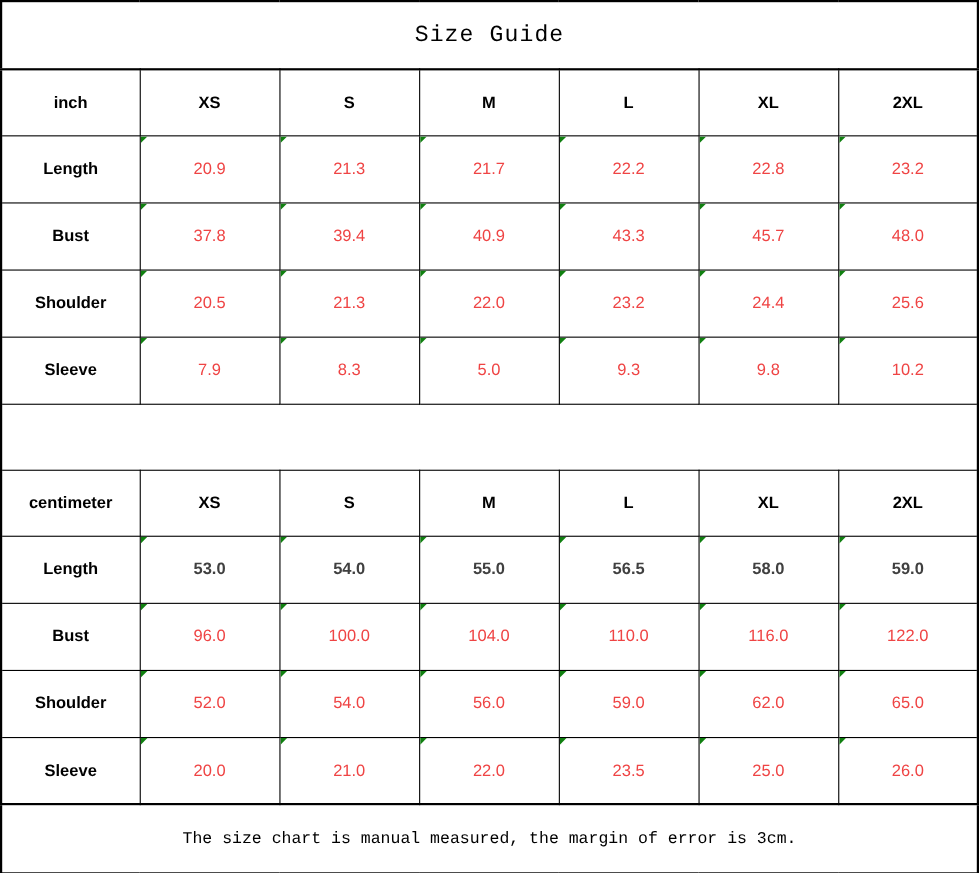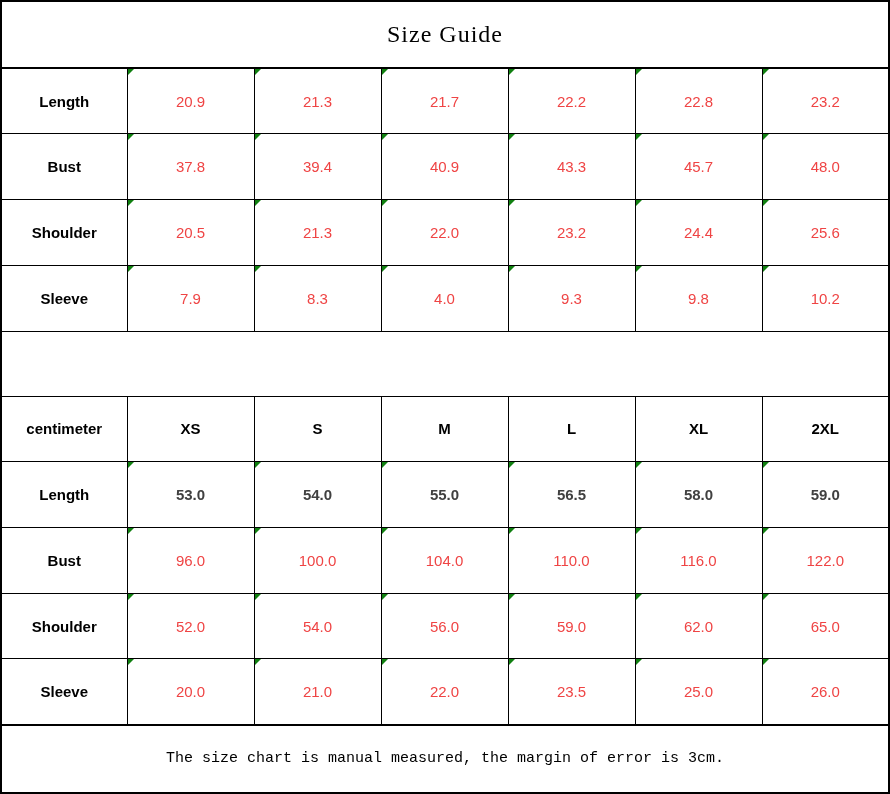--- a/index.html
+++ b/index.html
@@ -20,22 +20,22 @@
     font-size:15px;
     padding:0;
     overflow:hidden;
   }
   tr.r-title{height:62px;}
   tr.r-head{height:60px;}
   tr.r-data{height:61px;padding-left:44px;}
   tr.r-spacer{height:60px;}
   tr.r-foot{height:63px;}
   td.title-cell{
-    font-family:Liberation Serif, serif;
-    font-size:24px;letter-spacing:1px;font-weight:400;
+    font-family:Liberation Mono, monospace;
+    font-size:21px;letter-spacing:1px;font-weight:400;
     border-bottom:2px solid #000;
   }
   td.hdr{font-weight:bold;font-size:15px;}
   td.lbl{font-weight:bold;font-size:15px;}
   td.val{position:relative;color:#ef4444;font-weight:400;}
   tr.bold-row td.val{font-weight:bold;color:#404040;text-align:center;}
   .tri{
     position:absolute;top:0;left:0;width:0;height:0;
     border-top:6px solid var(--marker-green,#108010);
     border-right:6px solid transparent;
@@ -60,20 +60,29 @@
         <col>
         <col>
         <col>
     </colgroup>
     <tbody>
 
       <tr class="r-title">
         <td class="title-cell" colspan="7">Size Guide</td>
       </tr>
 
+      <tr class="r-head">
+        <td class="hdr">inch</td>
+        <td class="hdr">XS</td>
+        <td class="hdr">S</td>
+        <td class="hdr">M</td>
+        <td class="hdr">L</td>
+        <td class="hdr">XL</td>
+        <td class="hdr">2XL</td>
+      </tr>
 
       <tr class="r-data">
         <td class="lbl">Length</td>
         <td class="val"><span class="tri"></span><span>20.9</span></td>
         <td class="val"><span class="tri"></span><span>21.3</span></td>
         <td class="val"><span class="tri"></span><span>21.7</span></td>
         <td class="val"><span class="tri"></span><span>22.2</span></td>
         <td class="val"><span class="tri"></span><span>22.8</span></td>
         <td class="val"><span class="tri"></span><span>23.2</span></td>
       </tr>
@@ -95,21 +104,21 @@
         <td class="val"><span class="tri"></span><span>22.0</span></td>
         <td class="val"><span class="tri"></span><span>23.2</span></td>
         <td class="val"><span class="tri"></span><span>24.4</span></td>
         <td class="val"><span class="tri"></span><span>25.6</span></td>
       </tr>
 
       <tr class="r-data">
         <td class="lbl">Sleeve</td>
         <td class="val"><span class="tri"></span><span>7.9</span></td>
         <td class="val"><span class="tri"></span><span>8.3</span></td>
-        <td class="val"><span class="tri"></span><span>4.0</span></td>
+        <td class="val"><span class="tri"></span><span>5.0</span></td>
         <td class="val"><span class="tri"></span><span>9.3</span></td>
         <td class="val"><span class="tri"></span><span>9.8</span></td>
         <td class="val"><span class="tri"></span><span>10.2</span></td>
       </tr>
 
       <tr class="r-spacer">
         <td class="spacer-cell" colspan="7"></td>
       </tr>
 
       <tr class="r-head">

